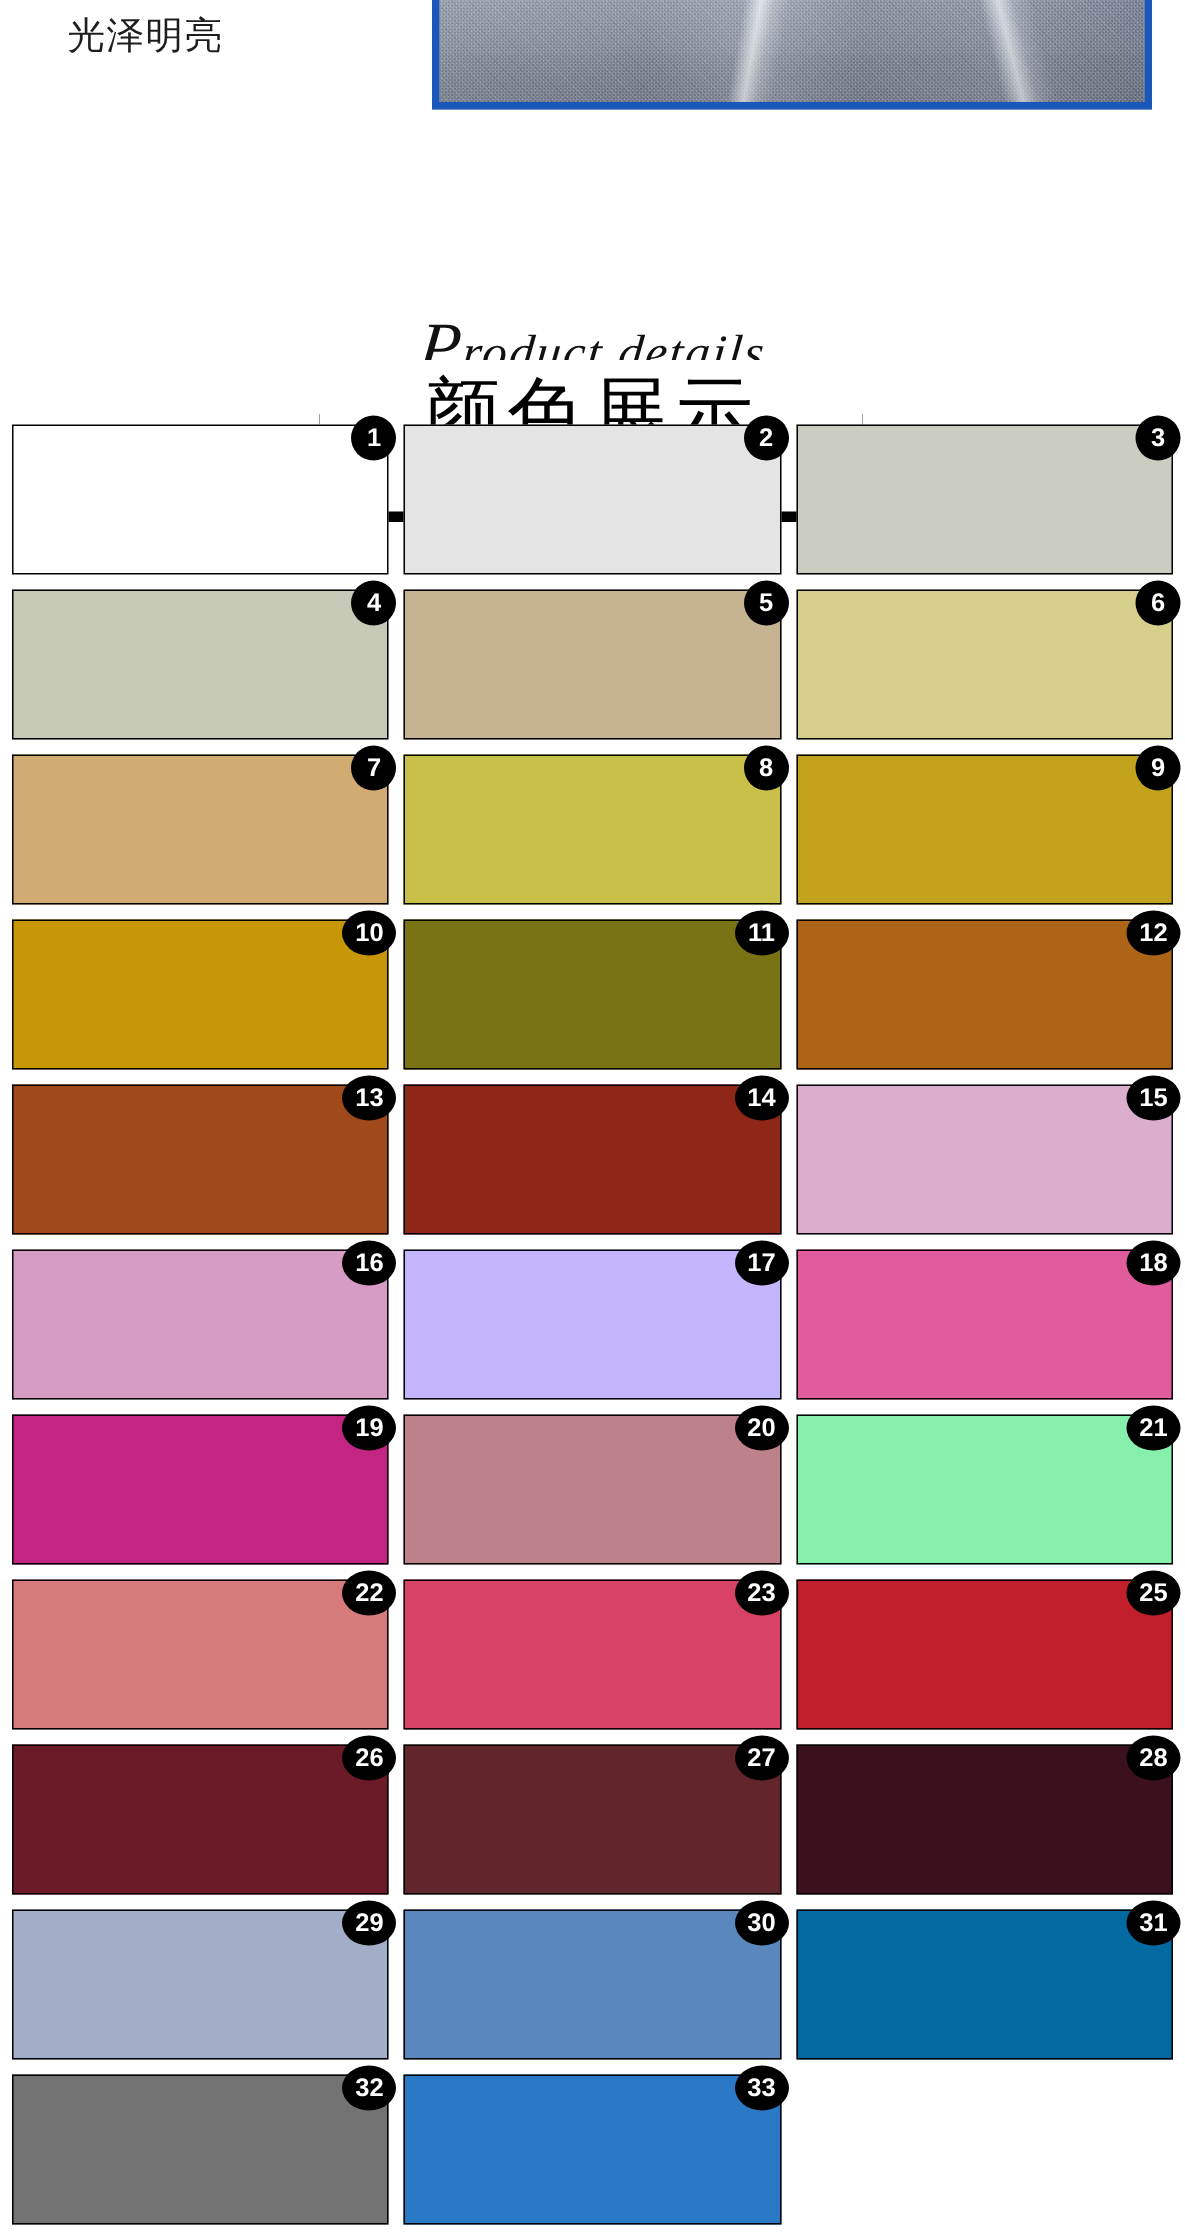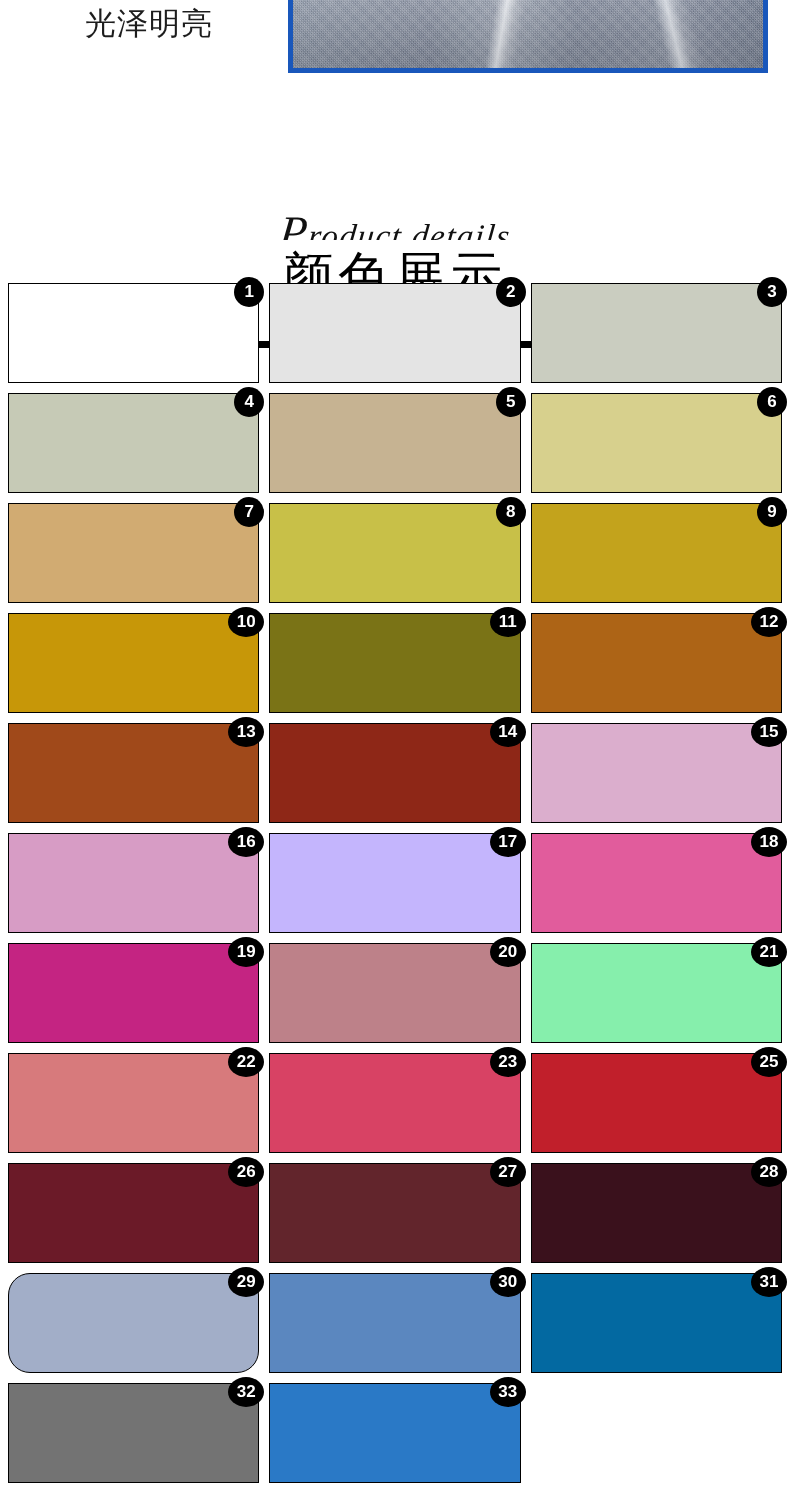--- a/index.html
+++ b/index.html
@@ -23,27 +23,26 @@
   
   .banner {
     position: relative;
     height: 78px;
     width: 790px;
   }
   .banner-caption {
     position: absolute;
     left: 45px;
     top: 7px;
-    font-size: 31px;
+    font-size: 25px;
     line-height: 34px;
     letter-spacing: 1px;
     color: #1d1d1d;
     font-family: "Liberation Sans", "DejaVu Sans", sans-serif;
     white-space: nowrap;
-    margin-left: 40px;
   }
   .fabric-frame {
     position: absolute;
     left: 288px;
     top: -92px;
     width: 480px;
     height: 165px;
     border: 5px solid #1957bb;
     background: #8b94a6;
     overflow: hidden;
@@ -297,21 +296,21 @@
       </div>
       <div class="swatch" style="background: rgb(107, 26, 40);">
         <div class="swatch-badge wide">26</div>
       </div>
       <div class="swatch" style="background: rgb(98, 37, 44);">
         <div class="swatch-badge wide">27</div>
       </div>
       <div class="swatch" style="background: rgb(58, 17, 28);">
         <div class="swatch-badge wide">28</div>
       </div>
-      <div class="swatch" style="background: rgb(162, 174, 200); border-radius: 22px;">
+      <div class="swatch" style="background: rgb(162, 174, 200);">
         <div class="swatch-badge wide">29</div>
       </div>
       <div class="swatch" style="background: rgb(91, 135, 191);">
         <div class="swatch-badge wide">30</div>
       </div>
       <div class="swatch" style="background: #0369a1;">
         <div class="swatch-badge wide">31</div>
       </div>
       <div class="swatch" style="background: #737373;">
         <div class="swatch-badge wide">32</div>

